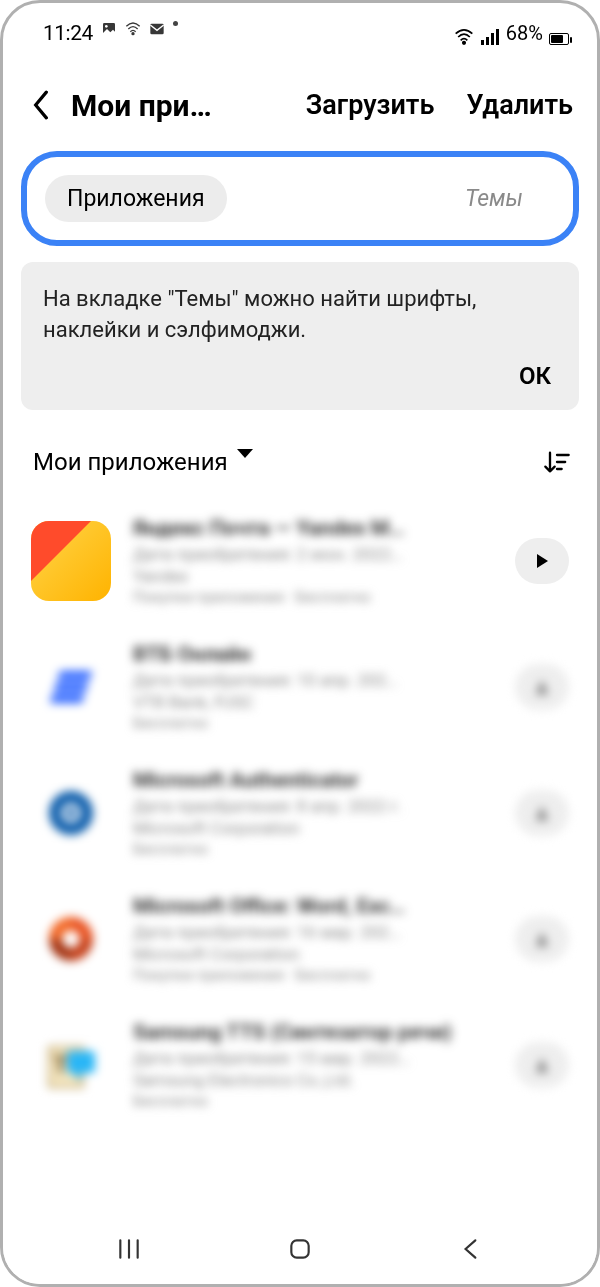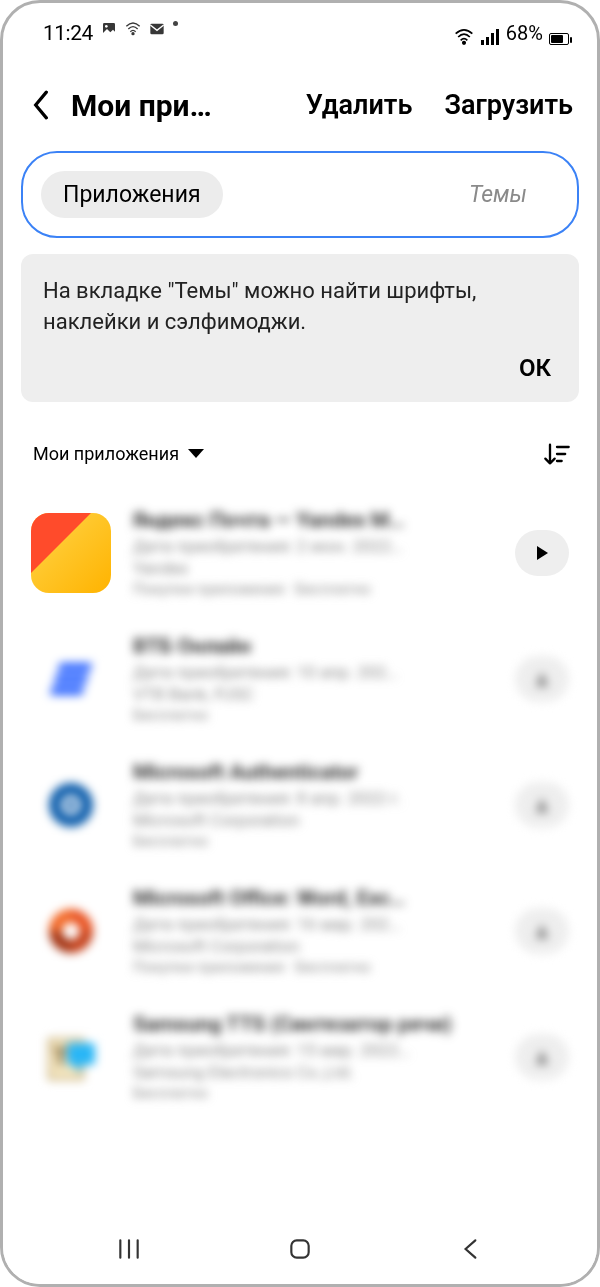--- a/index.html
+++ b/index.html
@@ -74,21 +74,21 @@
       gap: 32px;
       margin-left:auto;
       font-size: 27px;
       font-weight: 600;
     }
     .header-action { color:#000; }
 
     
     .tabs-wrap {
       margin: 0 18px;
-      border: 2px solid #3b82f6;
+      border: 6px solid #3b82f6;
       border-radius: 36px;
       padding: 18px 18px;
       display:flex;
       align-items:center;
       gap: 26px;
     }
     .tab-pill {
       padding: 10px 22px;
       border-radius: 26px;
       font-size: 23px;
@@ -122,24 +122,24 @@
     }
 
     
     .section-header {
       display: flex;
       align-items: center;
       justify-content: space-between;
       padding: 28px 26px 22px 30px;
     }
     .section-title {
-      font-size: 18px;
+      font-size: 24px;
       font-weight: 400;
       display: flex;
-      align-items: center;
+      align-items: flex-start;
       gap: 8px;
     }
     .sort-btn { width: 28px; height: 28px; }
 
     
     .apps {
       padding: 0 28px;
     }
     .app-row {
       display:flex;
@@ -240,22 +240,22 @@
 </div>
 
 <div class="header">
   <div class="back-arrow">
     <svg width="20" height="30" viewBox="0 0 16 28" fill="none" stroke="#000" stroke-width="3" stroke-linecap="round">
         <path d="M13 2 L3 14 L13 26"></path>
       </svg>
   </div>
   <div class="header-title">Мои при…</div>
   <div class="header-actions">
+    <span class="header-action">Загрузить</span>
     <span class="header-action">Удалить</span>
-    <span class="header-action">Загрузить</span>
   </div>
 </div>
 
 <div class="tabs-wrap">
   <div class="tab-pill active">Приложения</div>
   <div class="tabs-spacer"></div>
   <div class="tab-pill last">Темы</div>
 </div>
 
 <div class="info-card">

